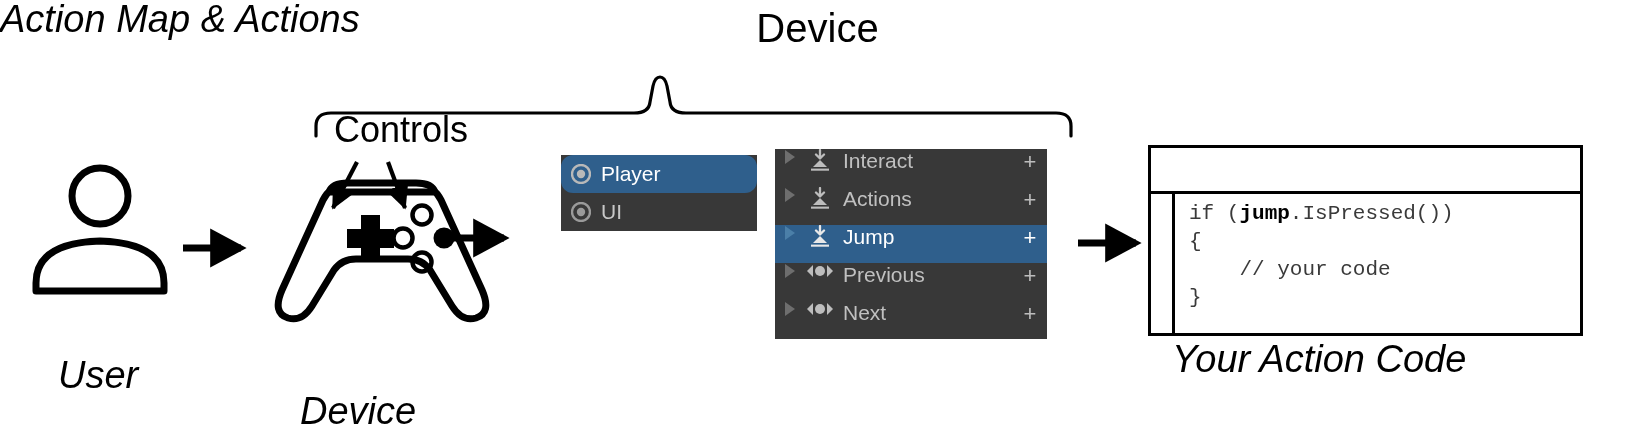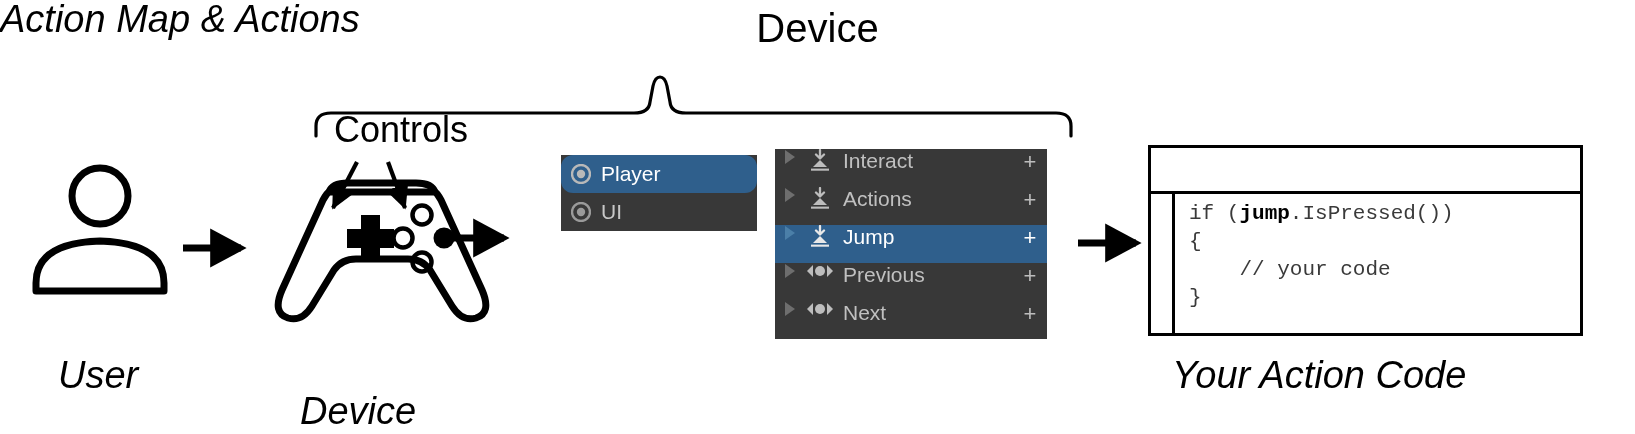--- a/index.html
+++ b/index.html
@@ -37,21 +37,21 @@
 
   
   .caption {
     font-size: 38px;
     line-height: 1;
     white-space: nowrap;
     font-style: italic;
   }
   #caption-user   { left: 58px;  top: 356px; }
   #caption-device { left: 300px; top: 356px; margin-top: 36px; }
-  #caption-code   { left: 1172px; top: 356px; }
+  #caption-code   { left: 1172px; top: 340px; }
 
   
   svg.overlay { position:absolute; left:0; top:0; width:1635px; height:434px; overflow:visible; }
 
   
   #actionmap-panel {
     left: 561px; top: 155px;
     width: 196px;
     background: #383838;
   }

